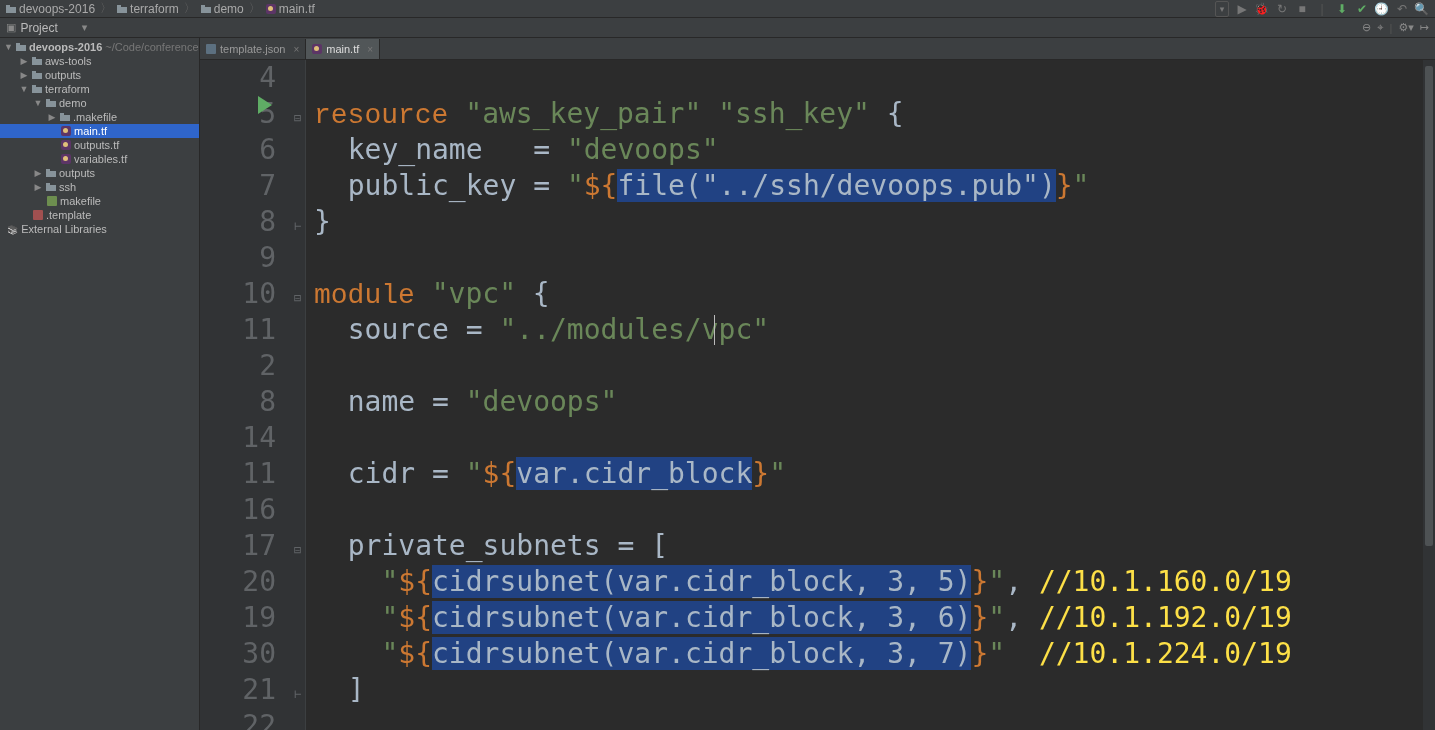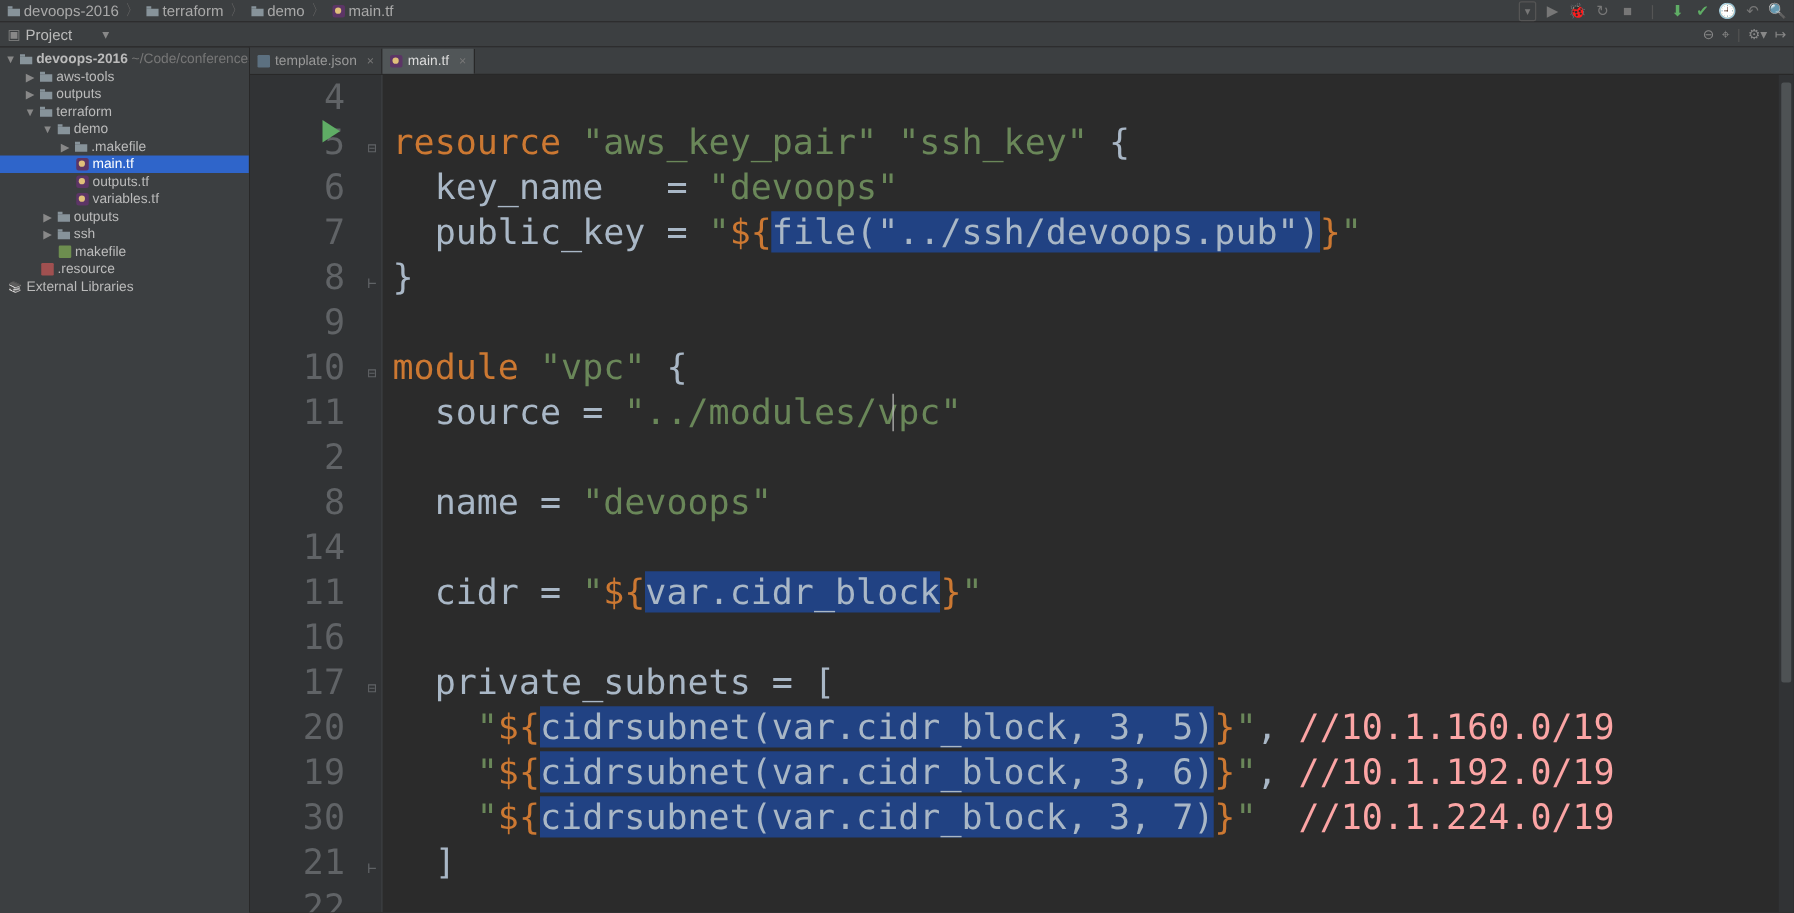--- a/index.html
+++ b/index.html
@@ -154,25 +154,25 @@
   }
   .fold-mk{position:absolute;left:2px;color:#606366;font-size:12px;}
   .code {
     flex: 1;
     padding-left: 8px;
     white-space: pre;
     color: #a9b7c6;
     position:relative;
   }
   .code .row { height:36px; }
-  .kw { color:#cc7832; }
+  .kw { color:#cc7832;font-family:Liberation Mono, monospace; }
   .str { color:#6a8759; }
   .interp { color:#cc7832; } 
   .arg-hl { background:#214283; color:#a9b7c6; }
-  .comment { color:#fca5a5; }
+  .comment { color:#fde047; }
   .scrollbar {
     width: 12px;
     background: #313335;
     position:relative;
   }
   .scroll-thumb {
     position:absolute;
     left:2px; right:2px;
     top: 6px;
     height: 480px;
@@ -365,21 +365,21 @@
       <span>ssh</span>
     </div>
     <div class="tree-row">
       <span class="tree-indent" style="width:40px"></span>
       <span class="makefile-icon"></span>
       <span>makefile</span>
     </div>
     <div class="tree-row">
       <span class="tree-indent" style="width:26px"></span>
       <span class="gitignore-icon"></span>
-      <span>.resource</span>
+      <span>.template</span>
     </div>
     <div class="tree-row">
       <span class="tree-indent" style="width:0px"></span>
       <span class="ext-lib-icon"></span>
       <span>External Libraries</span>
     </div>
   </div>
 
   <div class="editor-area">
     <div class="tabs">

